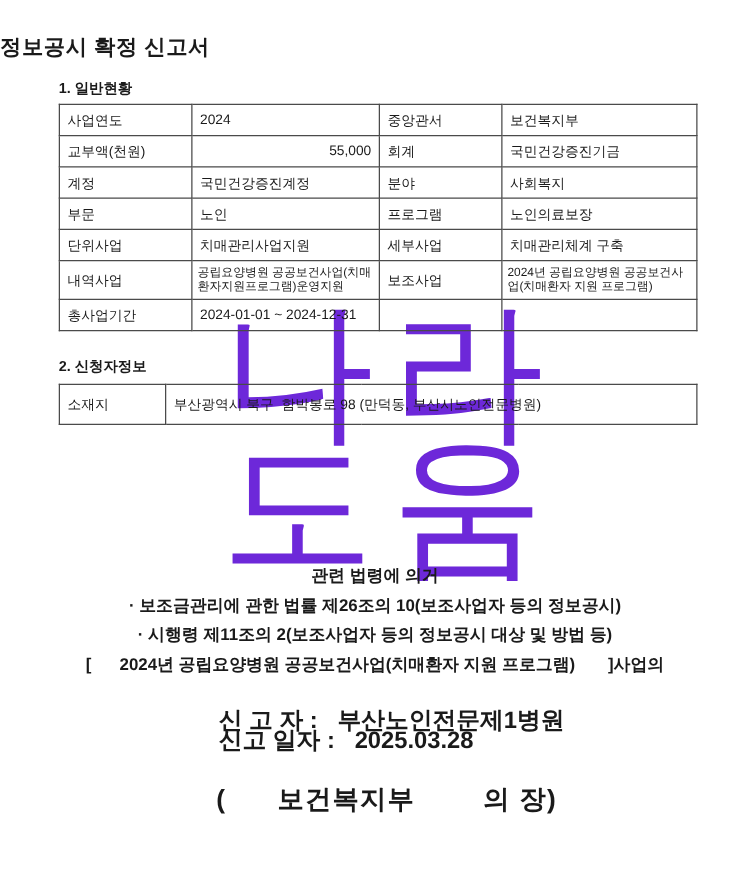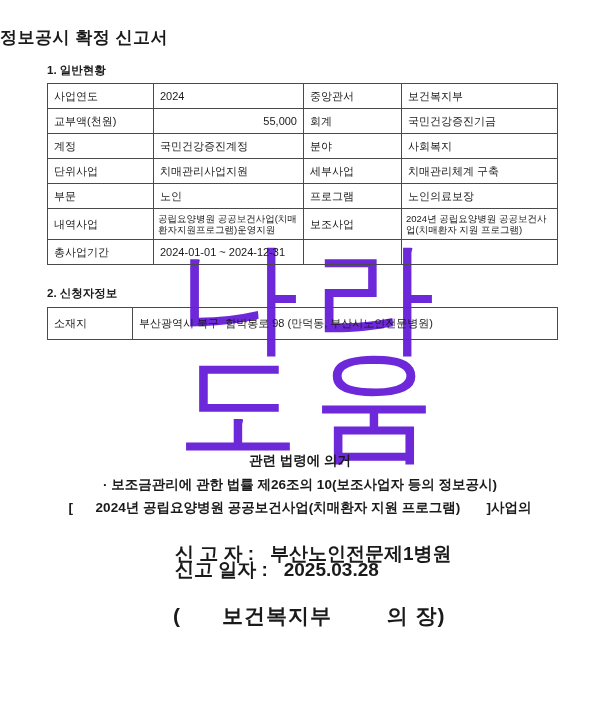--- a/index.html
+++ b/index.html
@@ -120,30 +120,30 @@
         <td>회계</td>
         <td>국민건강증진기금</td>
       </tr>
       <tr>
         <td>계정</td>
         <td>국민건강증진계정</td>
         <td>분야</td>
         <td>사회복지</td>
       </tr>
       <tr>
+        <td>부문</td>
+        <td>노인</td>
+        <td>프로그램</td>
+        <td>노인의료보장</td>
+      </tr>
+      <tr>
         <td>단위사업</td>
         <td>치매관리사업지원</td>
         <td>세부사업</td>
         <td>치매관리체계 구축</td>
-      </tr>
-      <tr>
-        <td>부문</td>
-        <td>노인</td>
-        <td>프로그램</td>
-        <td>노인의료보장</td>
       </tr>
       <tr class="row-detail">
         <td>내역사업</td>
         <td class="small-wrap">공립요양병원 공공보건사업(치매환자지원프로그램)운영지원</td>
         <td>보조사업</td>
         <td class="small-wrap">2024년 공립요양병원 공공보건사업(치매환자 지원 프로그램)</td>
       </tr>
       <tr>
         <td>총사업기간</td>
         <td>2024-01-01 ~ 2024-12-31</td>
@@ -166,20 +166,21 @@
       <tr class="row-addr">
         <td>소재지</td>
         <td class="pre" colspan="3">부산광역시 북구  함박봉로 98 (만덕동, 부산시노인전문병원)</td>
       </tr>
     </tbody>
   </table>
 
   <div class="legal">
     <div>관련 법령에 의거</div>
     <div>· 보조금관리에 관한 법률 제26조의 10(보조사업자 등의 정보공시)</div>
+    <div>· 시행령 제11조의 2(보조사업자 등의 정보공시 대상 및 방법 등)</div>
     <div class="pre">[      2024년 공립요양병원 공공보건사업(치매환자 지원 프로그램)       ]사업의</div>
   </div>
 
   <div class="sig-block">
     <div class="sig-line">신 고 자 :   부산노인전문제1병원</div>
     <div class="sig-line">신고 일자 :   2025.03.28</div>
   </div>
 
   <div class="footer-line">(      보건복지부        의 장)</div>
 

